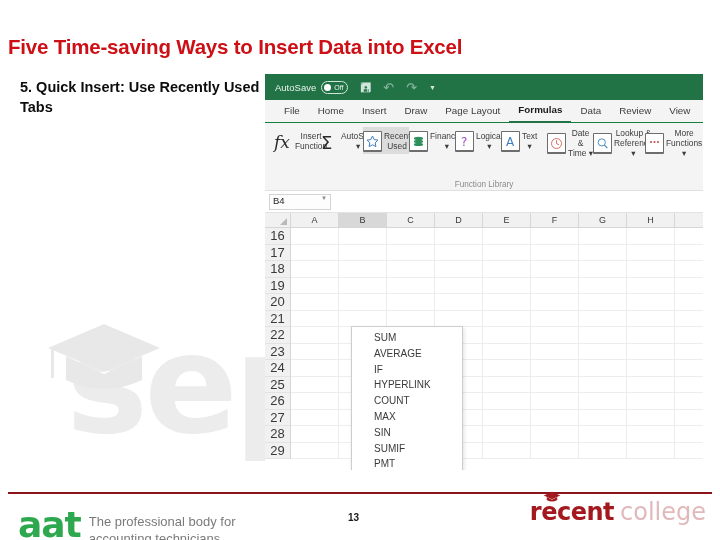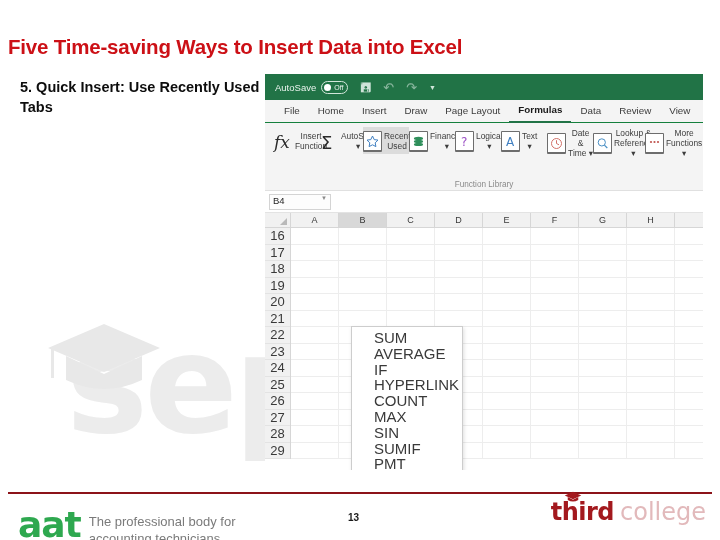--- a/index.html
+++ b/index.html
@@ -274,21 +274,21 @@
     position: absolute;
     left: 86px; top: 113px;
     width: 112px;
     background: #ffffff;
     border: 1px solid #cdcdcd;
     box-shadow: 1px 2px 4px rgba(0,0,0,.13);
     padding: 3px 0 2px 0;
     z-index: 20;
   }
   #excel .dropdown .mi {
-    font-size: 15px;
+    font-size: 10px;
     color: #3a3a3a;
     line-height: 15.8px;
     padding-left: 22px;
     white-space: nowrap;
   }
 
   
   #footer-rule {
     position: absolute;
     left: 8px; top: 492px;
@@ -714,21 +714,21 @@
     <span class="tag">
       <span>The professional body for</span><br>
       <span>accounting technicians</span>
     </span>
   </div>
 
   <div id="page-num">13</div>
 
   <div id="sepera-logo">
     <span class="s1">
-      <span>third</span>
+      <span>recent</span>
       <svg class="cap" viewBox="0 0 24 16">
         <polygon points="12,1 23,6 12,11 1,6" fill="#A3191E"></polygon>
         <path d="M5,8 L5,12 Q12,16 19,12 L19,8 L12,11.5 Z" fill="#A3191E"></path>
       </svg>
     </span>
     <span class="s2">college</span>
   </div>
 
 </div>
 

